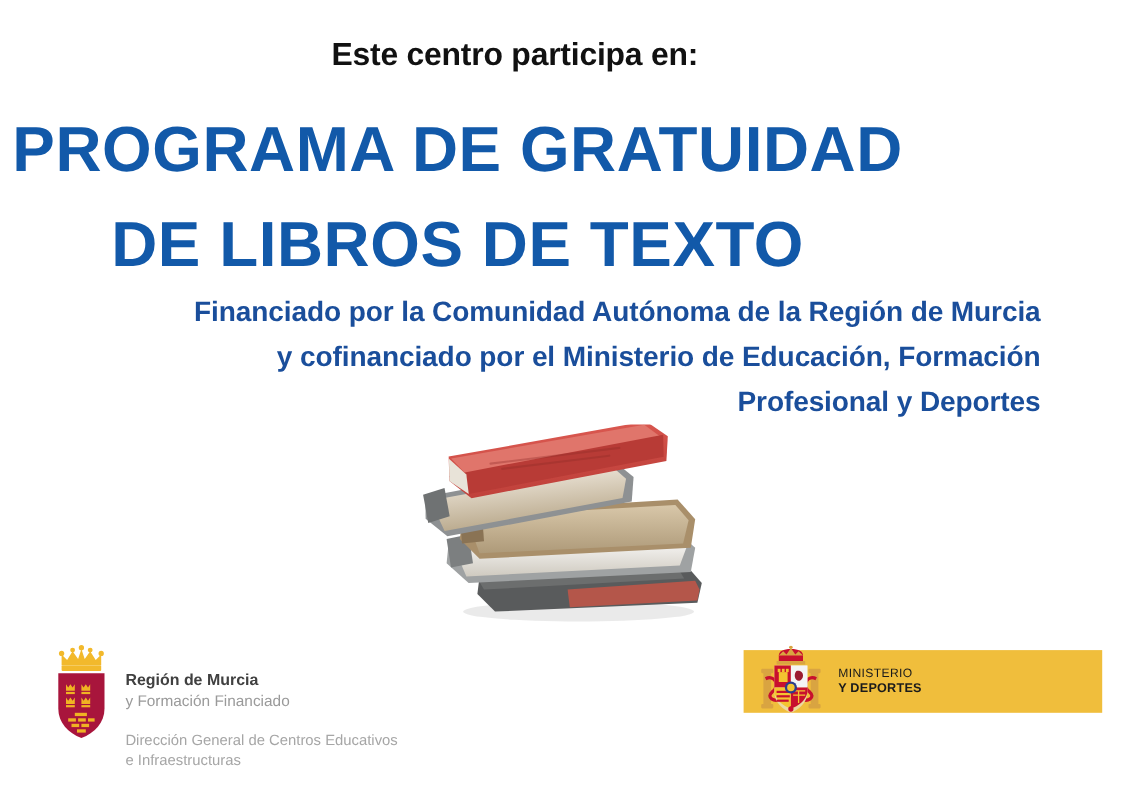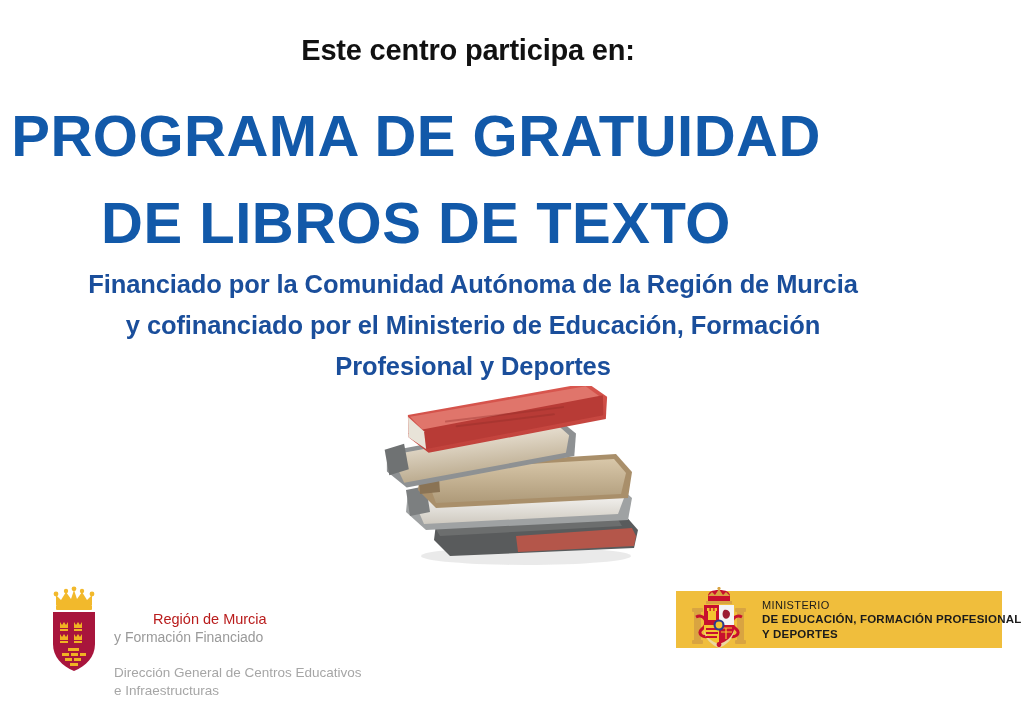--- a/index.html
+++ b/index.html
@@ -50,21 +50,21 @@
     letter-spacing: 0.5px;
     white-space: nowrap;
   }
 
   
   .subtitle-block {
     position: absolute;
     top: 264px;
     left: 0;
     width: 946px;
-    text-align: center;
+    text-align: right;
   }
   .subtitle-line {
     display: block;
     font-size: 25.5px;
     line-height: 41px;
     font-weight: bold;
     color: #1A4E9B;
     letter-spacing: -0.1px;
     white-space: nowrap;
   }
@@ -92,25 +92,24 @@
     height: 88px;
     flex: 0 0 auto;
   }
   .murcia-shield svg { display: block; }
   .murcia-text {
     margin-left: 12px;
     padding-top: 24px;
   }
   .murcia-org {
     font-size: 14.5px;
-    font-weight: normal;
-    color: #b91c1c;
+    font-weight: bold;
+    color: #404040;
     line-height: 18px;
     white-space: nowrap;
-    margin-left: 39px;
   }
   .murcia-dept {
     font-size: 14px;
     color: #9a9a9a;
     line-height: 18px;
     white-space: nowrap;
   }
   .murcia-sub {
     margin-top: 18px;
     font-size: 13.5px;
@@ -326,18 +325,17 @@
         </g>
 
         <path d="M29,55 C31,55 32,57 31,59 C30,60.5 28,60.5 27,59 C26,57 27,55 29,55 Z" fill="#C8102E"></path>
 
         <circle cx="29" cy="38" r="5.5" fill="#2B3C8C"></circle>
         <circle cx="29" cy="38" r="3.4" fill="#F4C430"></circle>
       </svg>
     </div>
     <div class="ministerio-text">
       <div class="min-l1">MINISTERIO</div>
-      <div class="min-l2">DE EDUCACIÓN, FORMACIÓN PROFESIONAL</div>
       <div class="min-l3">Y DEPORTES</div>
     </div>
   </div>
 
 </div>
 
 </body></html>

